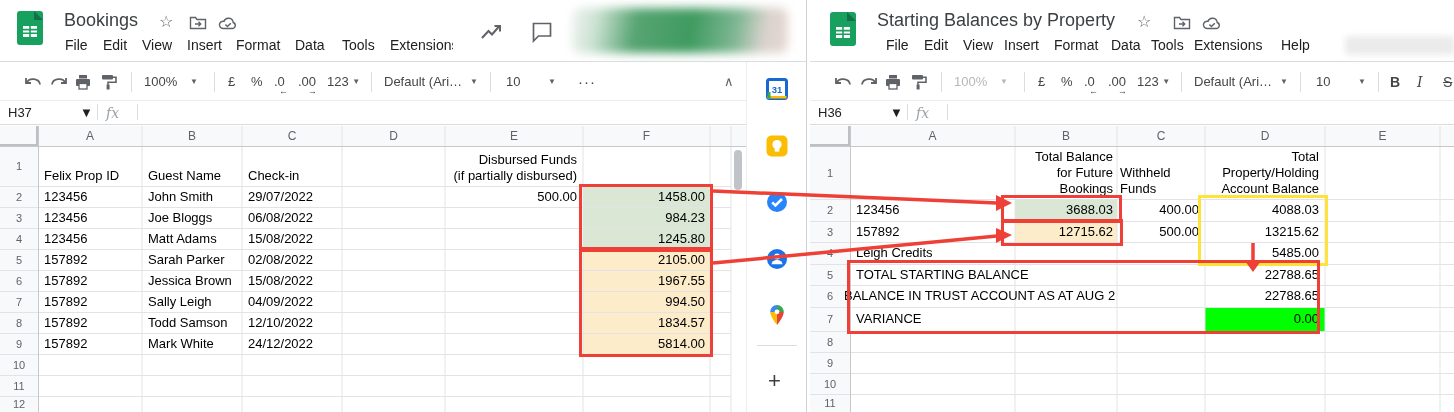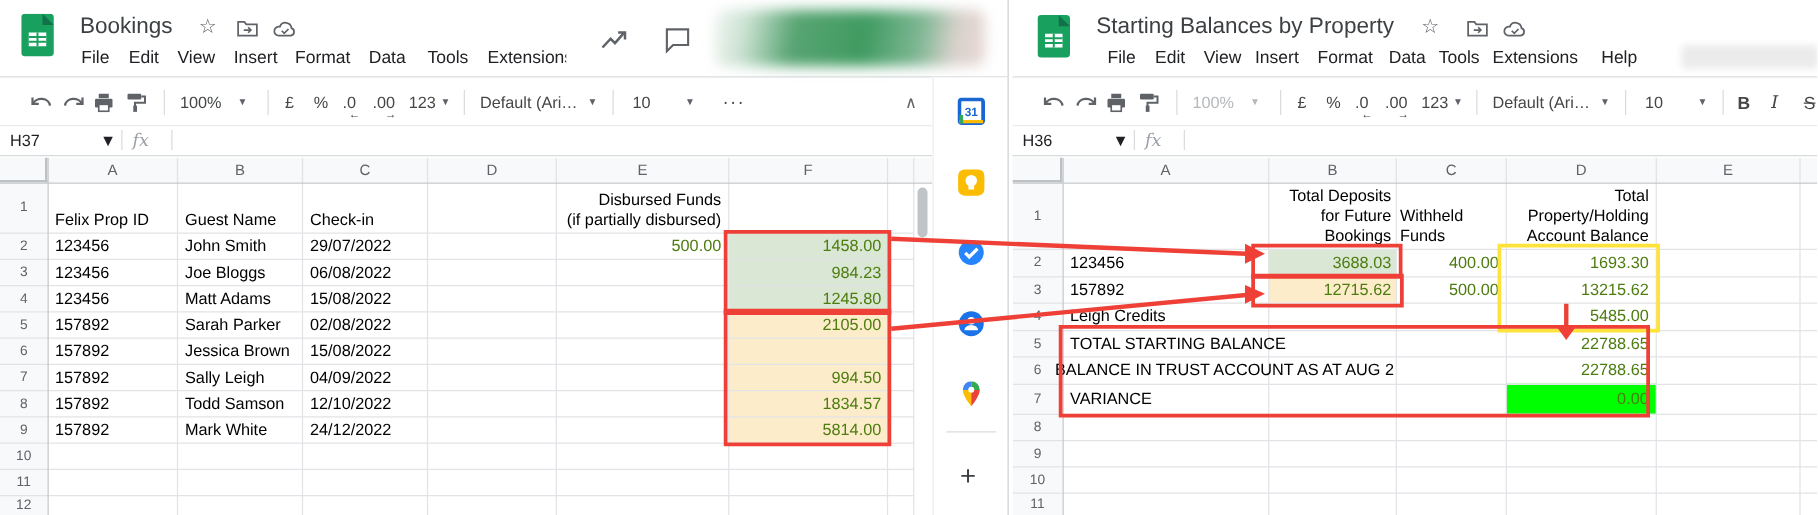--- a/index.html
+++ b/index.html
@@ -21,21 +21,21 @@
   .fsep{position:absolute;top:104px;width:1px;height:16px;background:#dadce0}
   
   .sheet{position:absolute;top:126px;height:286px;overflow:hidden;background:#fff}
   .headbg{position:absolute;left:0;top:0;height:20px;background:#f8f9fa}
   .gutbg{position:absolute;left:0;top:20px;background:#f8f9fa}
   .corner{position:absolute;left:0;top:0;height:20px;background:#f8f9fa;
           border-right:2px solid #bdc1c6;border-bottom:2px solid #bdc1c6;box-sizing:border-box}
   .colhead{position:absolute;top:0;height:20px;line-height:20px;text-align:center;font-size:12px;color:#5f6368}
   .rownum{position:absolute;text-align:center;font-size:11px;color:#5f6368;display:flex;align-items:center;justify-content:center}
   .cl{position:absolute;height:21px;line-height:21px;font-size:13px;color:#000;white-space:nowrap}
-  .cr{position:absolute;height:21px;line-height:21px;font-size:13px;color:#4d7c0f;white-space:nowrap;text-align:right}
+  .cr{position:absolute;height:21px;line-height:21px;font-size:13px;color:#000000;white-space:nowrap;text-align:right}
   .hd{position:absolute;display:flex;align-items:flex-end;font-size:13px;line-height:16px;
       white-space:pre-line;padding-bottom:2px;box-sizing:border-box;color:#000}
   .hd.r{justify-content:flex-end;text-align:right}
   .fill-green{background:#d9e7d4}
   .fill-orange{background:#fdecca}
   .fill-bright{background:#00ff00}
   
   .redbox{position:absolute;border:3px solid #ee4037;box-sizing:border-box;z-index:30;pointer-events:none}
   .yellowbox{position:absolute;border:3px solid #ffe33a;box-sizing:border-box;z-index:29;pointer-events:none}
   
@@ -198,20 +198,21 @@
     <div class="cl" style="left:248px;top:123px">02/08/2022</div>
     <div class="cl" style="left:248px;top:144px">15/08/2022</div>
     <div class="cl" style="left:248px;top:165px">04/09/2022</div>
     <div class="cl" style="left:248px;top:186px">12/10/2022</div>
     <div class="cl" style="left:248px;top:207px">24/12/2022</div>
     <div class="cr" style="left:447px;top:60px;width:130px">500.00</div>
     <div class="cr" style="left:585px;top:60px;width:120px">1458.00</div>
     <div class="cr" style="left:585px;top:81px;width:120px">984.23</div>
     <div class="cr" style="left:585px;top:102px;width:120px">1245.80</div>
     <div class="cr" style="left:585px;top:123px;width:120px">2105.00</div>
+    <div class="cr" style="left:585px;top:144px;width:120px">1967.55</div>
     <div class="cr" style="left:585px;top:165px;width:120px">994.50</div>
     <div class="cr" style="left:585px;top:186px;width:120px">1834.57</div>
     <div class="cr" style="left:585px;top:207px;width:120px">5814.00</div>
   </div>
 
   <div class="sbthumb" style="left:734px;top:150px;width:8px;height:40px"></div>
 
   <div class="panel">
     <svg class="picon" style="top:16px" width="22" height="22" viewBox="0 0 22 22">
       <rect x="1.5" y="1.5" width="19" height="19" rx="2" fill="#fff" stroke="#1967d2" stroke-width="3"></rect>
@@ -359,39 +360,39 @@
     <div class="rownum" style="top:95px;width:40px;height:21px">3</div>
     <div class="rownum" style="top:116px;width:40px;height:22px">4</div>
     <div class="rownum" style="top:138px;width:40px;height:21px">5</div>
     <div class="rownum" style="top:159px;width:40px;height:22px">6</div>
     <div class="rownum" style="top:181px;width:40px;height:24px">7</div>
     <div class="rownum" style="top:205px;width:40px;height:21px">8</div>
     <div class="rownum" style="top:226px;width:40px;height:21px">9</div>
     <div class="rownum" style="top:247px;width:40px;height:21px">10</div>
     <div class="rownum" style="top:268px;width:40px;height:18px">11</div>
 
-    <div class="hd r" style="left:207px;top:20px;width:96px;height:53px">Total Deposits
+    <div class="hd r" style="left:207px;top:20px;width:96px;height:53px">Total Balance
 for Future
 Bookings</div>
     <div class="hd" style="left:310px;top:20px;width:90px;height:53px">Withheld Funds</div>
     <div class="hd r" style="left:397px;top:20px;width:112px;height:53px">Total
 Property/Holding
 Account Balance</div>
 
     <div class="cl" style="left:46px;top:73px">123456</div>
     <div class="cl" style="left:46px;top:95px">157892</div>
     <div class="cl" style="left:46px;top:116px">Leigh Credits</div>
     <div class="cl" style="left:46px;top:138px">TOTAL STARTING BALANCE</div>
     <div class="cl" style="left:34px;top:159px">BALANCE IN TRUST ACCOUNT AS AT AUG 2</div>
     <div class="cl" style="left:46px;top:181px;height:24px;line-height:24px">VARIANCE</div>
     <div class="cr" style="left:207px;top:73px;width:96px;height:22px;line-height:22px">3688.03</div>
     <div class="cr" style="left:207px;top:95px;width:96px">12715.62</div>
     <div class="cr" style="left:300px;top:73px;width:89px;height:22px;line-height:22px">400.00</div>
     <div class="cr" style="left:300px;top:95px;width:89px">500.00</div>
-    <div class="cr" style="left:398px;top:73px;width:111px;height:22px;line-height:22px">1693.30</div>
+    <div class="cr" style="left:398px;top:73px;width:111px;height:22px;line-height:22px">4088.03</div>
     <div class="cr" style="left:398px;top:95px;width:111px">13215.62</div>
     <div class="cr" style="left:398px;top:116px;width:111px;height:22px;line-height:22px">5485.00</div>
     <div class="cr" style="left:398px;top:138px;width:111px">22788.65</div>
     <div class="cr" style="left:398px;top:159px;width:111px;height:22px;line-height:22px">22788.65</div>
     <div class="cr" style="left:398px;top:181px;width:111px;height:24px;line-height:24px">0.00</div>
   </div>
 </div>
 
 <div class="redbox" style="left:579px;top:184px;width:134px;height:68px"></div>
 <div class="redbox" style="left:579px;top:247px;width:134px;height:110px"></div>

